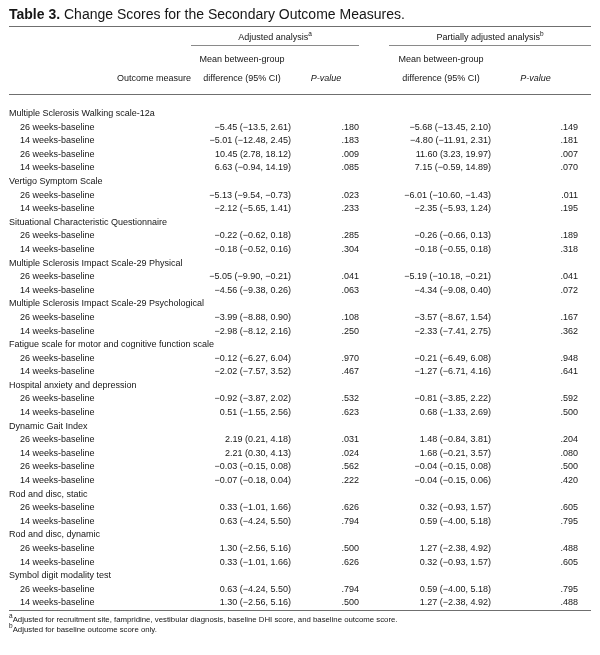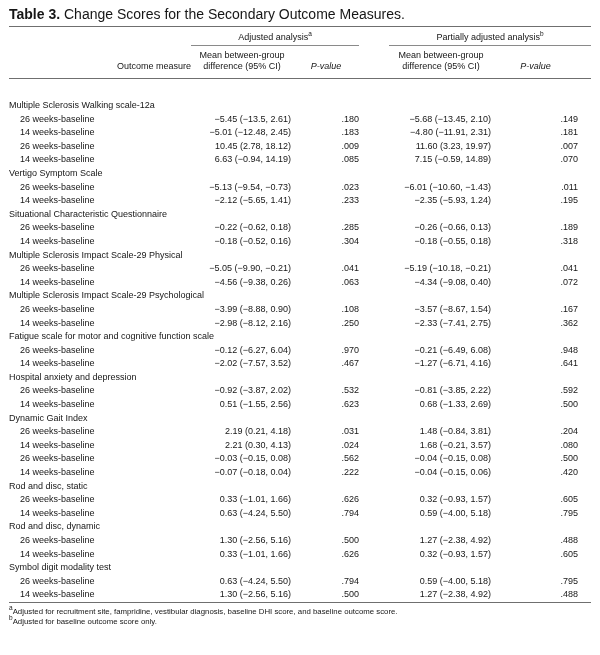--- a/index.html
+++ b/index.html
@@ -11,30 +11,30 @@
   .title .t-label { font-weight:bold; }
 
   table { width:582px; table-layout:fixed; border-collapse:collapse;
           border-top:1.5px solid #6f6f6f; border-bottom:1.5px solid #6f6f6f; }
   th { font-weight:normal; font-size:9px; color:#161616; }
 
   tr.group-head th { padding:5px 0 3px 0; }
   tr.group-head th.group { text-align:center; border-bottom:1px solid #8a8a8a; }
   sup { font-size:6.5px; vertical-align:super; line-height:0; }
 
-  tr.col-head th { vertical-align:bottom; padding:4px 0 6px 0; line-height:11px;
+  tr.col-head th { vertical-align:bottom; padding:4px 0 6px 0; line-height:19px;
                    border-bottom:1.5px solid #6f6f6f; }
   tr.col-head th.outcome { text-align:right; }
   tr.col-head th.mean { text-align:center; padding-left:6px; padding-right:6px; }
   tr.col-head th.pval { text-align:center; font-style:italic; }
   tr.col-head th.pval.last { padding-right:13px; }
 
   tbody td { font-size:9px; height:13.6px; line-height:13.6px; white-space:nowrap;
              overflow:hidden; vertical-align:middle; }
-  tbody tr.first-row td { padding-top:20px; }
+  tbody tr.first-row td { padding-top:12px; }
   td.section-name { text-align:left; }
   td.indent { padding-left:11px; }
   td.num { text-align:right; }
   td.num.mean { padding-right:2px; }
   td.num.plast { padding-right:13px;margin-top:8px; }
 
   .footnotes { margin-top:4px; font-size:7.8px; line-height:10.5px; color:#161616; }
   .footnotes .underline { }
 </style>
 </head>

